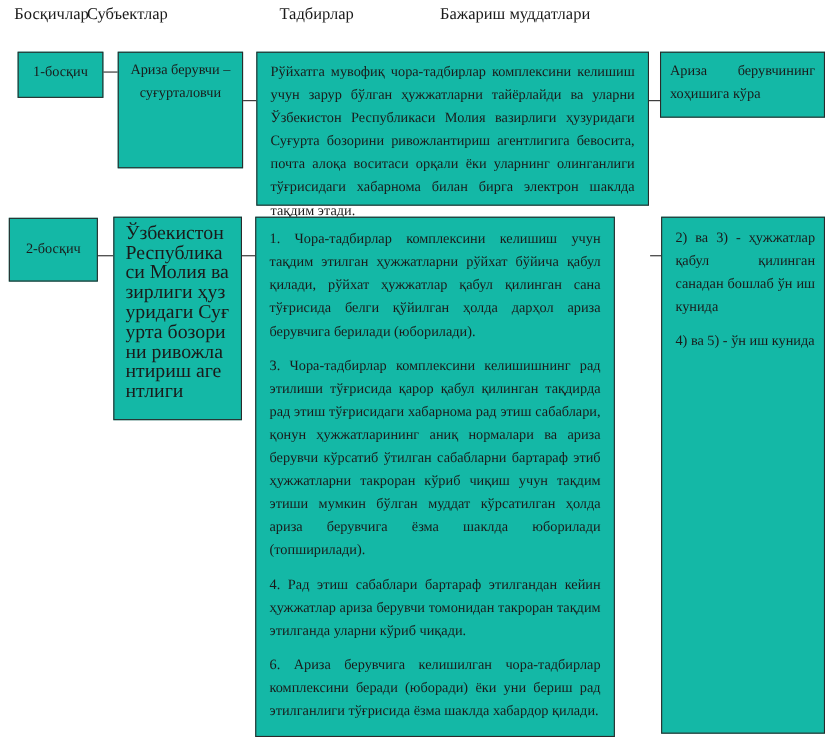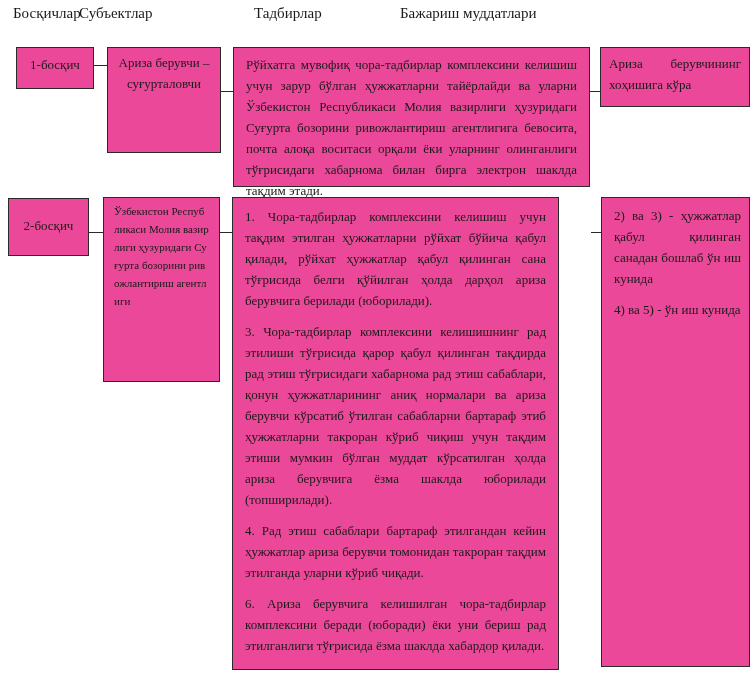--- a/index.html
+++ b/index.html
@@ -1,19 +1,19 @@
 <!DOCTYPE html>
 <html><head>
 <meta charset="utf-8">
 <style>
   html, body { margin:0; padding:0; background:#ffffff; }
   body { width:755px; height:679px; position:relative; overflow:hidden;
          font-family:"Liberation Serif","DejaVu Serif",serif; color:#1a1a1a; }
   .hdr { position:absolute; top:5px; font-size:15px; white-space:nowrap; }
-  .box { position:absolute; border:1.5px solid #2a2a2a; background:#ec4899; box-sizing:border-box; }
+  .box { position:absolute; border:1.5px solid #2a2a2a; background:#14b8a6; box-sizing:border-box; }
   .line { position:absolute; height:0; border-top:1.5px solid #2a2a2a; }
   .txt { font-size:13px; line-height:21px; }
   .center { text-align:center; }
   p { margin:0; }
   .para { margin-bottom:10px; text-align:justify; }
   .para:last-child { margin-bottom:0; }
 </style>
 </head>
 <body>
 
@@ -40,21 +40,21 @@
 <div class="box txt" style="left:600px; top:47px; width:150px; height:60px; padding:5px 8px;">
   <p class="para">Ариза берувчининг хоҳишига кўра</p>
 </div>
 
 <div class="box txt center" style="left:8px; top:198px; width:81px; height:58px; padding-top:16px;">
   <span>2-босқич</span>
 </div>
 <div class="line" style="left:89px; top:232px; width:14px;"></div>
 
 <div class="box txt" style="left:103px; top:197px; width:117px; height:185px; padding:4px 10px; line-height:18px;">
-  <p style="font-size:11px; line-height:18px; word-break:break-all;">Ўзбекистон Республикаси Молия вазирлиги ҳузуридаги Суғурта бозорини ривожлантириш агентлиги</p>
+  <p style="font-size:18px; line-height:18px; word-break:break-all;">Ўзбекистон Республикаси Молия вазирлиги ҳузуридаги Суғурта бозорини ривожлантириш агентлиги</p>
 </div>
 <div class="line" style="left:220px; top:232px; width:12px;"></div>
 
 <div class="box txt" style="left:232px; top:197px; width:327px; height:473px; padding:8px 12px 6px 12px;">
   <p class="para">1. Чора-тадбирлар комплексини келишиш учун тақдим этилган ҳужжатларни рўйхат бўйича қабул қилади, рўйхат ҳужжатлар қабул қилинган сана тўғрисида белги қўйилган ҳолда дарҳол ариза берувчига берилади (юборилади).</p>
   <p class="para">3. Чора-тадбирлар комплексини келишишнинг рад этилиши тўғрисида қарор қабул қилинган тақдирда рад этиш тўғрисидаги хабарнома рад этиш сабаблари, қонун ҳужжатларининг аниқ нормалари ва ариза берувчи кўрсатиб ўтилган сабабларни бартараф этиб ҳужжатларни такроран кўриб чиқиш учун тақдим этиши мумкин бўлган муддат кўрсатилган ҳолда ариза берувчига ёзма шаклда юборилади (топширилади).</p>
   <p class="para">4. Рад этиш сабаблари бартараф этилгандан кейин ҳужжатлар ариза берувчи томонидан такроран тақдим этилганда уларни кўриб чиқади.</p>
   <p class="para">6. Ариза берувчига келишилган чора-тадбирлар комплексини беради (юборади) ёки уни бериш рад этилганлиги тўғрисида ёзма шаклда хабардор қилади.</p>
 </div>
 <div class="line" style="left:591px; top:232px; width:10px;"></div>

